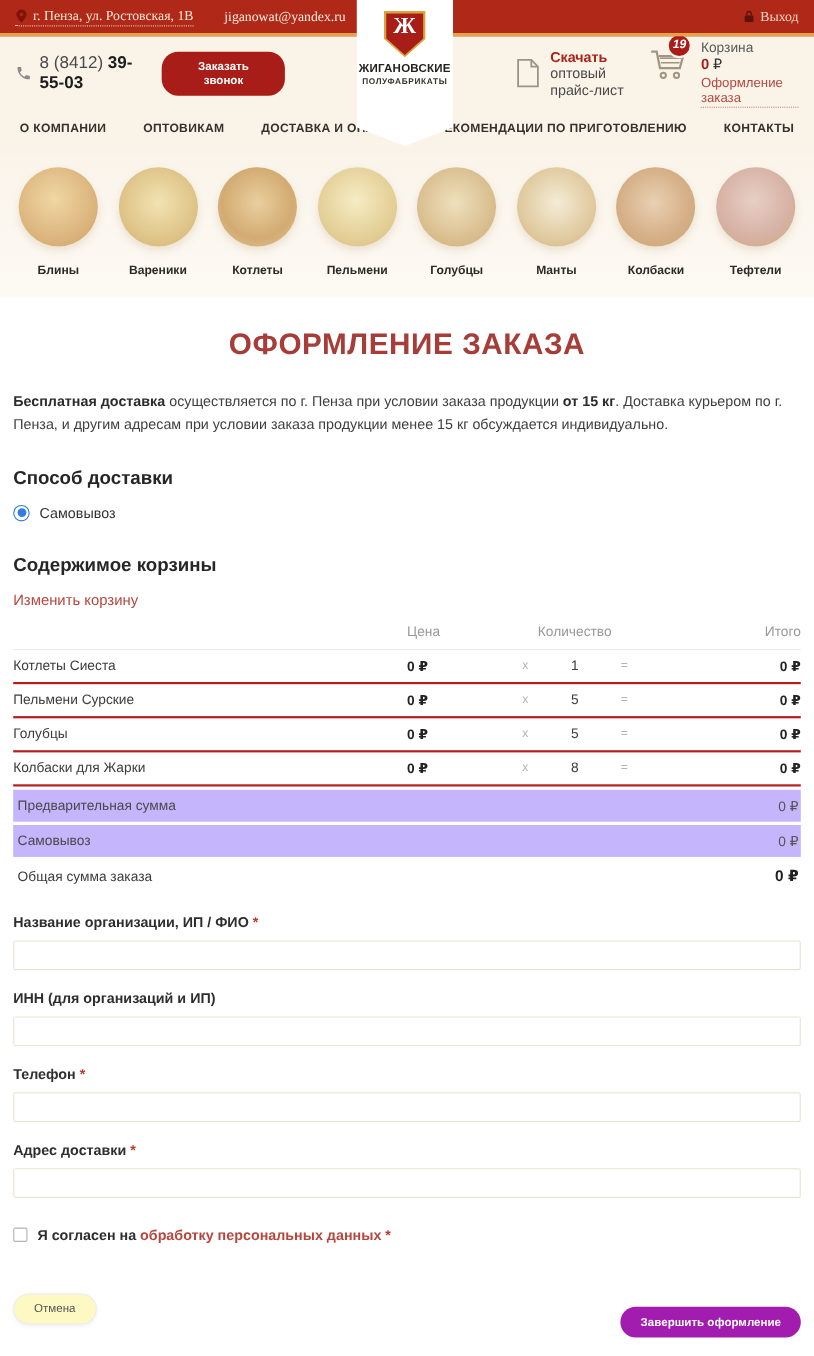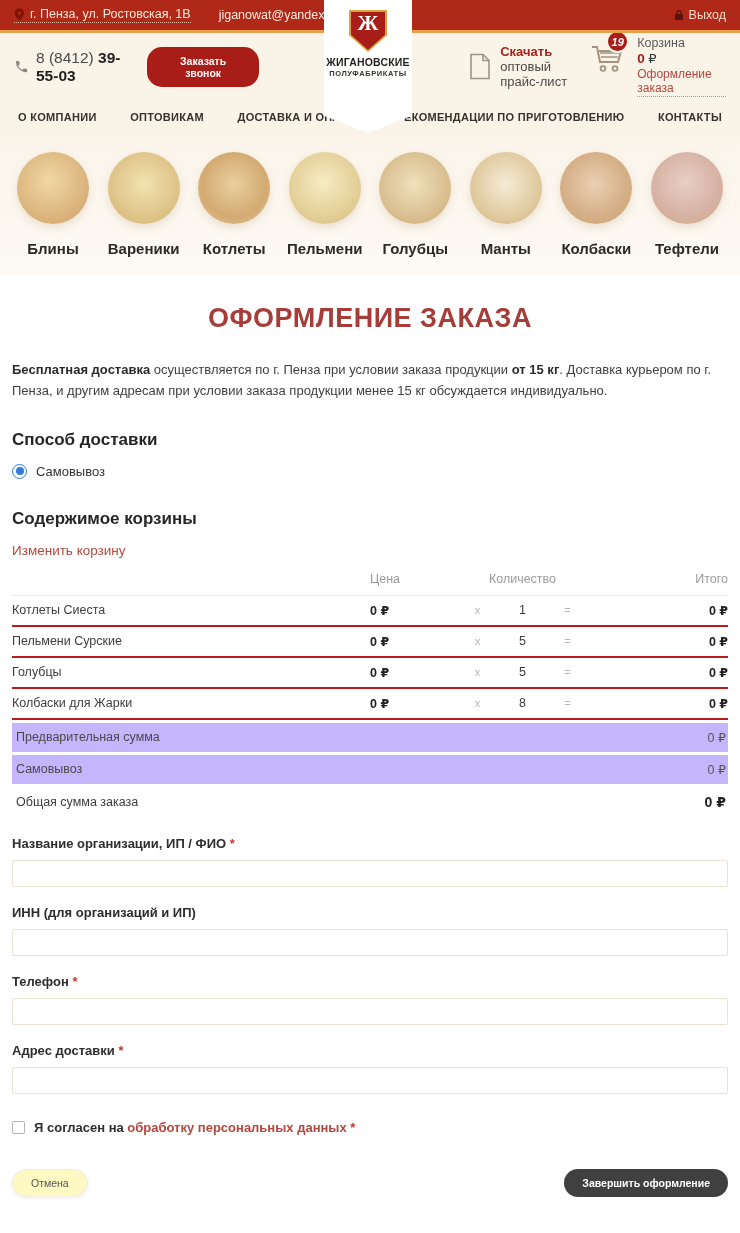--- a/index.html
+++ b/index.html
@@ -9,21 +9,21 @@
     background:#ffffff; color:#333; font-size:13px;
     width:740px; height:1233px; overflow:hidden; position:relative;
   }
   .icon { display:inline-block; vertical-align:middle; }
   svg { display:block; }
 
   
   .topbar {
     background:#b02817; border-bottom:3px solid #e9a04b;
     height:33px; display:flex; align-items:center;
-    padding:0 14px; gap:28px; position:relative; z-index:2;
+    padding:0 14px; gap:28px; position:relative; z-index:2;font-family:Liberation Serif, serif;
   }
   .topbar .address { color:#f7e9d6; font-size:12.5px; border-bottom:1px dotted #e0b9a0; padding-bottom:1px; cursor:pointer; display:flex; align-items:center; gap:5px;}
   .topbar .address .icon { color:#7e1408; }
   .topbar .email { color:#f7ede0; font-size:12.5px; }
   .topbar .logout { margin-left:auto; color:#f2d9c8; font-size:12.5px; display:flex; align-items:center; gap:5px; cursor:pointer; }
   .topbar .logout .icon { color:#5d130b; }
 
   
   .header {
     background:#faf3e8; height:67px; display:flex; align-items:center;
@@ -92,21 +92,21 @@
   .cat-img { width:72px; height:72px; border-radius:50%; margin:0 auto 16px;
     box-shadow:0 4px 8px rgba(160,120,70,.18); }
   .cat-0 .cat-img { background:radial-gradient(circle at 45% 40%, #f0d7a4, #d9b078 70%, #cfa268); }
   .cat-1 .cat-img { background:radial-gradient(circle at 50% 45%, #f2e3b2, #dcc083 70%, #d2ae6f); }
   .cat-2 .cat-img { background:radial-gradient(circle at 50% 45%, #e9cf9f, #d3ab72 60%, #dec394); }
   .cat-3 .cat-img { background:radial-gradient(circle at 48% 42%, #f6ecc4, #e2cd94 65%, #d6ba7e); }
   .cat-4 .cat-img { background:radial-gradient(circle at 48% 45%, #efe0bd, #d8bd8d 65%, #cdac74); }
   .cat-5 .cat-img { background:radial-gradient(circle at 50% 45%, #f4ecd6, #dfc89c 65%, #d3b27c); }
   .cat-6 .cat-img { background:radial-gradient(circle at 48% 45%, #ead0b4, #d4ae85 60%, #cea871); }
   .cat-7 .cat-img { background:radial-gradient(circle at 48% 42%, #e8cfc4, #d6b1a4 60%, #d0ab79); }
-  .cat .cat-label { font-size:15px; font-weight:bold; color:#2c2a27; }
+  .cat .cat-label { font-size:11px; font-weight:bold; color:#2c2a27; }
 
   
   .main { padding:20px 12px 0; background:#fff; }
   .page-title { text-align:center; color:#a63d38; font-size:27px; font-weight:600; letter-spacing:.5px; margin:8px 0 26px; }
   .intro { font-size:13px; color:#3f3f3f; line-height:1.6; margin-bottom:28px; }
   .intro b { color:#2b2b2b; }
 
   .sec-heading { font-size:17px; font-weight:bold; color:#262626; margin-bottom:14px; }
 
   .radio-row { display:flex; align-items:center; gap:9px; margin-bottom:11px; cursor:pointer; }
@@ -152,22 +152,22 @@
   .checkbox { width:13px; height:13px; border:1px solid #b3b3b3; border-radius:2px; background:#fff; cursor:pointer; flex:none; }
   .consent .link { color:#b5473e; cursor:pointer; font-weight:bold; }
 
   .btn-row { display:flex; justify-content:space-between; align-items:center; margin-bottom:34px; }
   .btn-cancel {
     background:#fef9c3; border:1px solid #f0ece6; border-radius:14px; padding:7px 18px;
     font-size:10.5px; color:#555; cursor:pointer; font-family:inherit;
     box-shadow:0 2px 4px rgba(0,0,0,.06);
   }
   .btn-submit {
-    background:#404040; border:none; border-radius:14px; padding:8px 18px;
-    font-size:10.5px; color:#fff; font-weight:bold; cursor:pointer; font-family:inherit;
+    background:#a21caf; border:none; border-radius:14px; padding:8px 18px;
+    font-size:10.5px; color:#fff; font-weight:bold; cursor:pointer; font-family:inherit;margin-top:24px;
   }
 </style>
 </head>
 <body>
 
 <div class="topbar">
   <span class="address">
     <span class="icon">
       <svg width="11" height="13" viewBox="0 0 24 28">
           <path d="M12 1C6.5 1 2 5.5 2 11c0 7 10 16 10 16s10-9 10-16c0-5.5-4.5-10-10-10z" fill="currentColor"></path>

